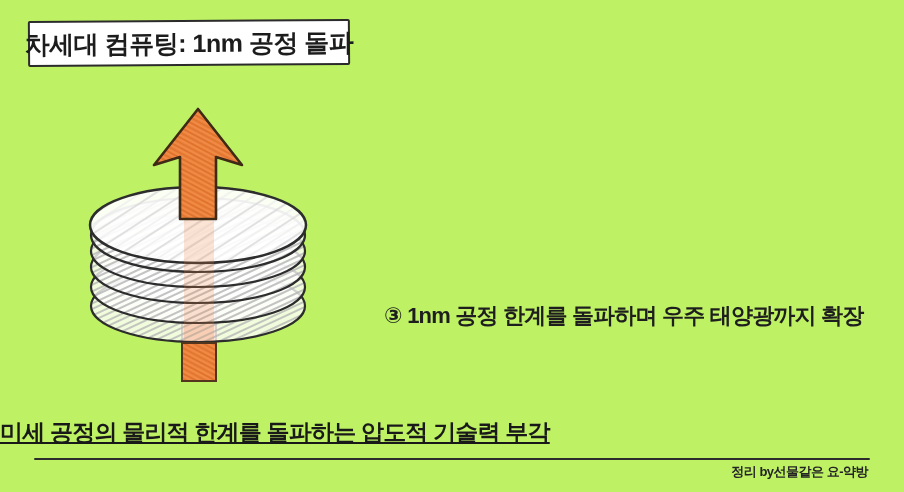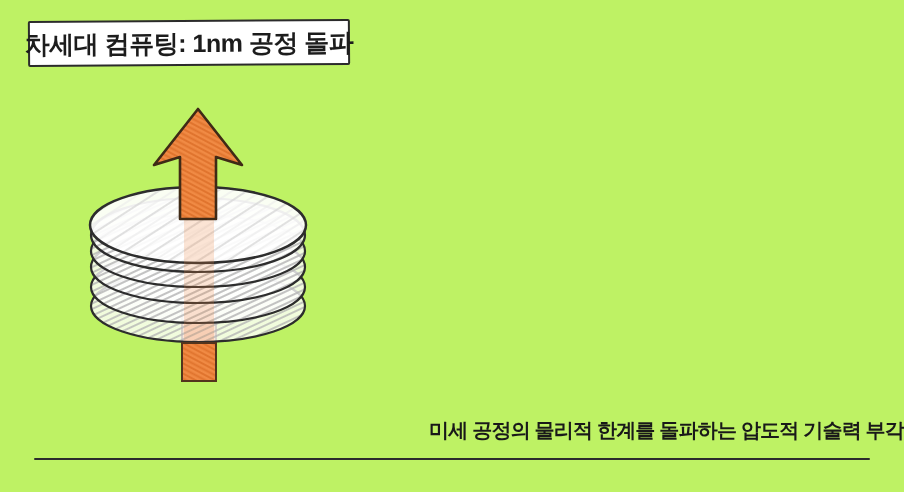--- a/index.html
+++ b/index.html
@@ -106,25 +106,26 @@
     border-radius: 50%;
     pointer-events: none;
   }
 
   
   .summary {
     position: absolute;
     left: 0;
     top: 417px;
     width: 100%;
-    text-align: right;
-    font-size: 20px;
+    text-align: left;
+    font-size: 23px;
     font-weight: 700;
     letter-spacing: -0.8px;
     color: #191919;
+    text-decoration: underline;
   }
   .footer-line {
     position: absolute;
     left: 34px;
     right: 34px;
     top: 458px;
     border-top: 2.5px solid #2c2c2c;
     border-radius: 2px;
   }
   .footer-credit {
@@ -180,18 +181,22 @@
       <rect x="118" y="96" width="30" height="150" fill="#ef8440" opacity="0.22"></rect>
 
       <rect x="116" y="248" width="34" height="38" fill="url(#pOrange)" stroke="#53341d" stroke-width="2"></rect>
 
       <polygon points="132,14 176,70 150,62 150,124 114,124 114,62 88,70" fill="url(#pOrange)" stroke="#3f2a16" stroke-width="2.6" stroke-linejoin="round"></polygon>
     </svg>
   </div>
 
 
 
+  <div class="bullet bullet-3">
+    <span>③ 1nm 공정 한계를 돌파하며 우주 태양광까지 확장</span>
+  </div>
 
   <div class="summary">미세 공정의 물리적 한계를 돌파하는 압도적 기술력 부각</div>
 
   <div class="footer-line"></div>
+  <div class="footer-credit">정리 by선물같은 요-약방</div>
 
 </div>
 
 </body></html>

